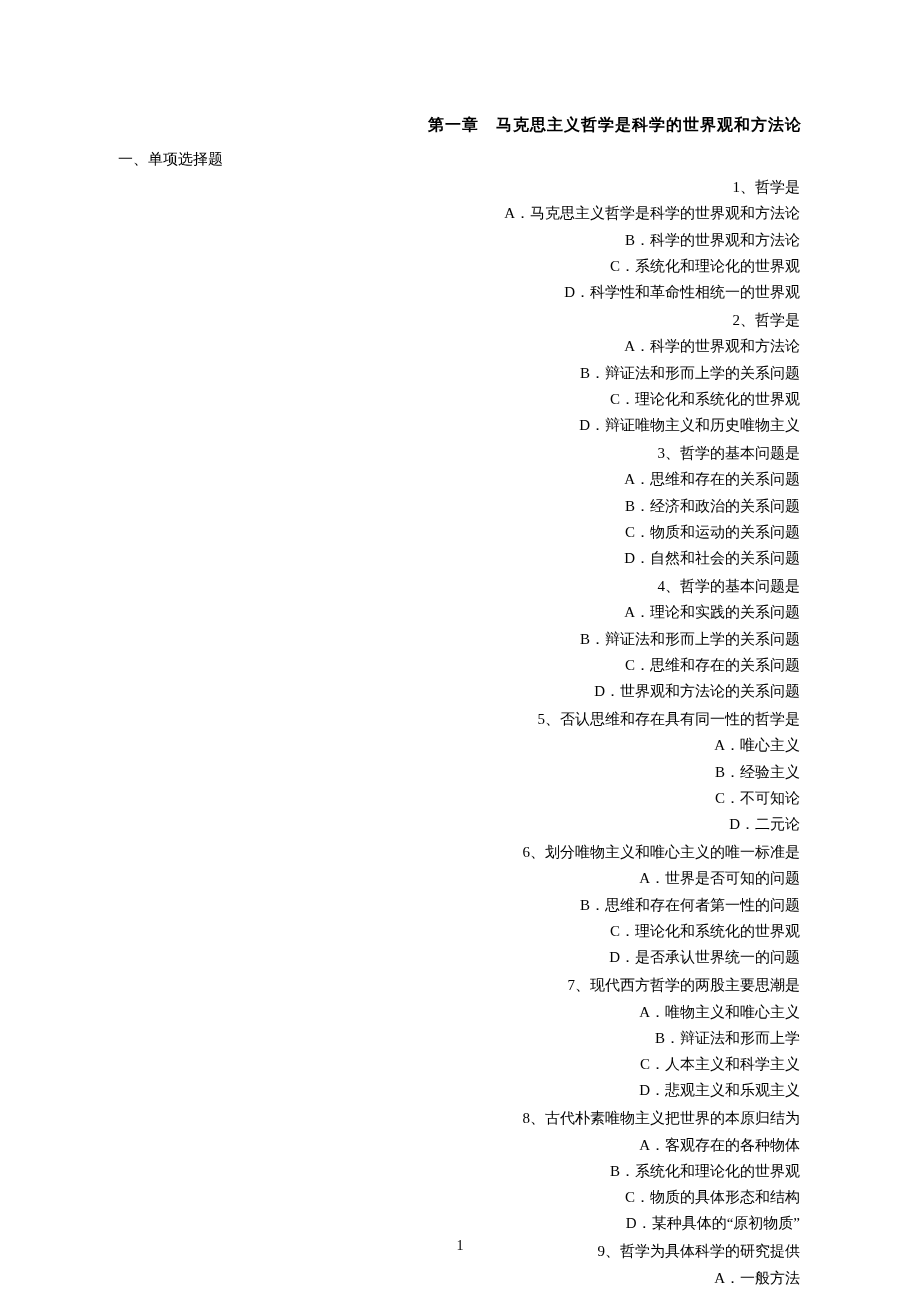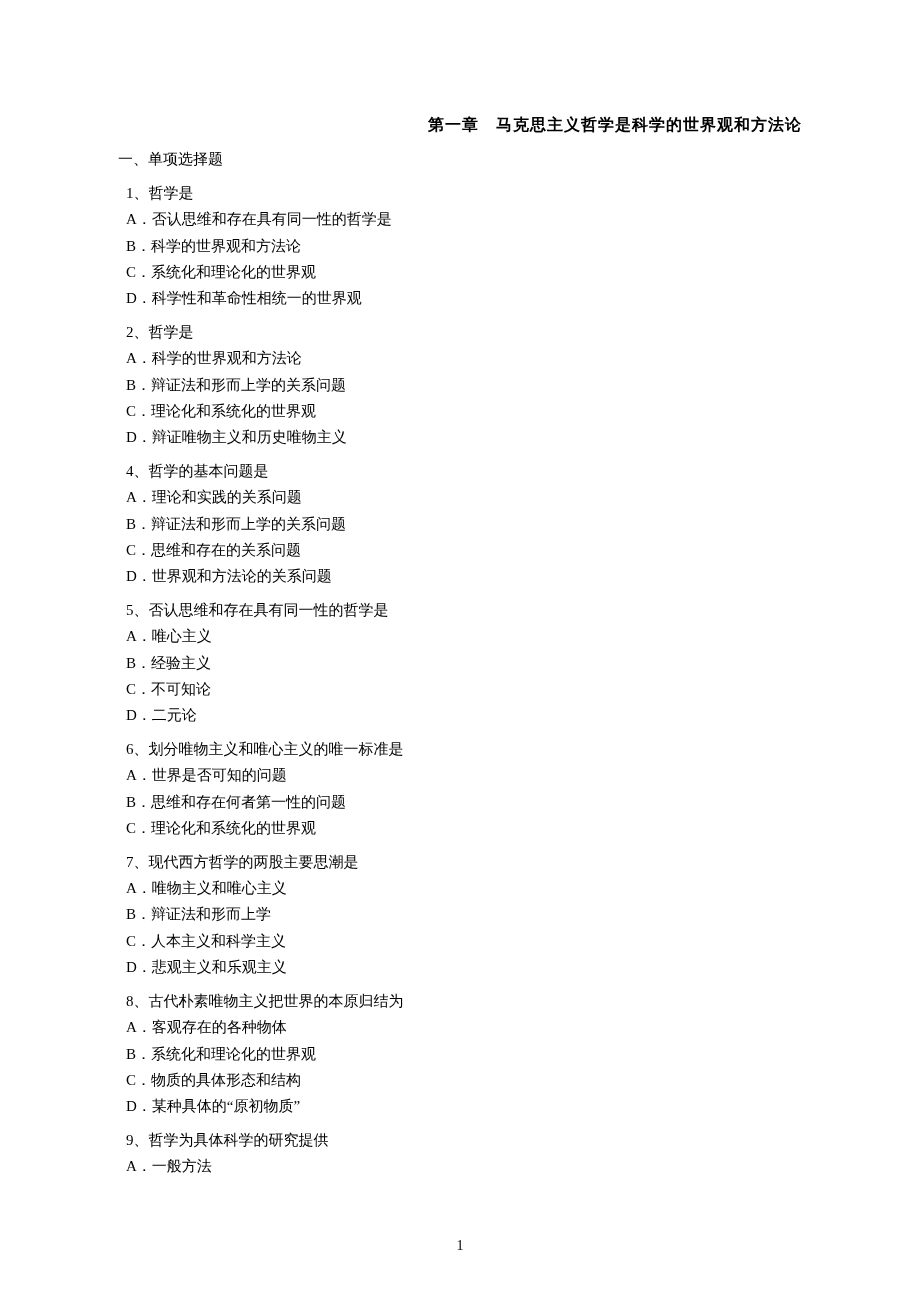--- a/index.html
+++ b/index.html
@@ -22,21 +22,22 @@
       font-weight: bold;
       font-size: 16px;
       margin-bottom: 10px;
       letter-spacing: 1px;
     }
     .section-heading {
       font-size: 15px;
       line-height: 26.2px;
     }
     .question {
-      margin: 8px;
+      margin: 2px;
+      text-align: right;
     }
     .q-stem {
       font-size: 15px;
       line-height: 26.2px;
     }
     .option {
       font-size: 15px;
       line-height: 26.2px;
     }
     .page-number {
@@ -51,34 +52,41 @@
   </style>
 </head>
 <body>
 
 <div class="page">
   <div class="chapter-title">第一章　马克思主义哲学是科学的世界观和方法论</div>
   <div class="section-heading">一、单项选择题</div>
 
   <div class="question">
     <div class="q-stem">1、哲学是</div>
-    <div class="option">A．否认思维和存在具有同一性的哲学是</div>
+    <div class="option">A．马克思主义哲学是科学的世界观和方法论</div>
     <div class="option">B．科学的世界观和方法论</div>
     <div class="option">C．系统化和理论化的世界观</div>
     <div class="option">D．科学性和革命性相统一的世界观</div>
   </div>
 
   <div class="question">
     <div class="q-stem">2、哲学是</div>
     <div class="option">A．科学的世界观和方法论</div>
     <div class="option">B．辩证法和形而上学的关系问题</div>
     <div class="option">C．理论化和系统化的世界观</div>
     <div class="option">D．辩证唯物主义和历史唯物主义</div>
   </div>
 
+  <div class="question">
+    <div class="q-stem">3、哲学的基本问题是</div>
+    <div class="option">A．思维和存在的关系问题</div>
+    <div class="option">B．经济和政治的关系问题</div>
+    <div class="option">C．物质和运动的关系问题</div>
+    <div class="option">D．自然和社会的关系问题</div>
+  </div>
 
   <div class="question">
     <div class="q-stem">4、哲学的基本问题是</div>
     <div class="option">A．理论和实践的关系问题</div>
     <div class="option">B．辩证法和形而上学的关系问题</div>
     <div class="option">C．思维和存在的关系问题</div>
     <div class="option">D．世界观和方法论的关系问题</div>
   </div>
 
   <div class="question">
@@ -87,20 +95,21 @@
     <div class="option">B．经验主义</div>
     <div class="option">C．不可知论</div>
     <div class="option">D．二元论</div>
   </div>
 
   <div class="question">
     <div class="q-stem">6、划分唯物主义和唯心主义的唯一标准是</div>
     <div class="option">A．世界是否可知的问题</div>
     <div class="option">B．思维和存在何者第一性的问题</div>
     <div class="option">C．理论化和系统化的世界观</div>
+    <div class="option">D．是否承认世界统一的问题</div>
   </div>
 
   <div class="question">
     <div class="q-stem">7、现代西方哲学的两股主要思潮是</div>
     <div class="option">A．唯物主义和唯心主义</div>
     <div class="option">B．辩证法和形而上学</div>
     <div class="option">C．人本主义和科学主义</div>
     <div class="option">D．悲观主义和乐观主义</div>
   </div>
 

